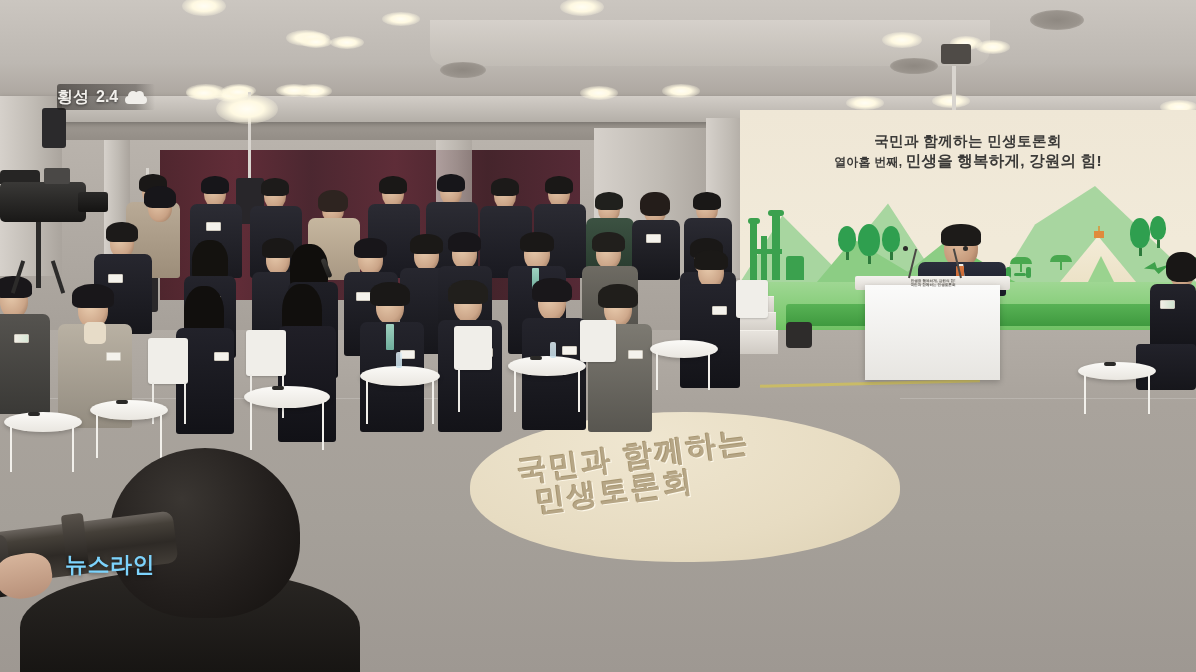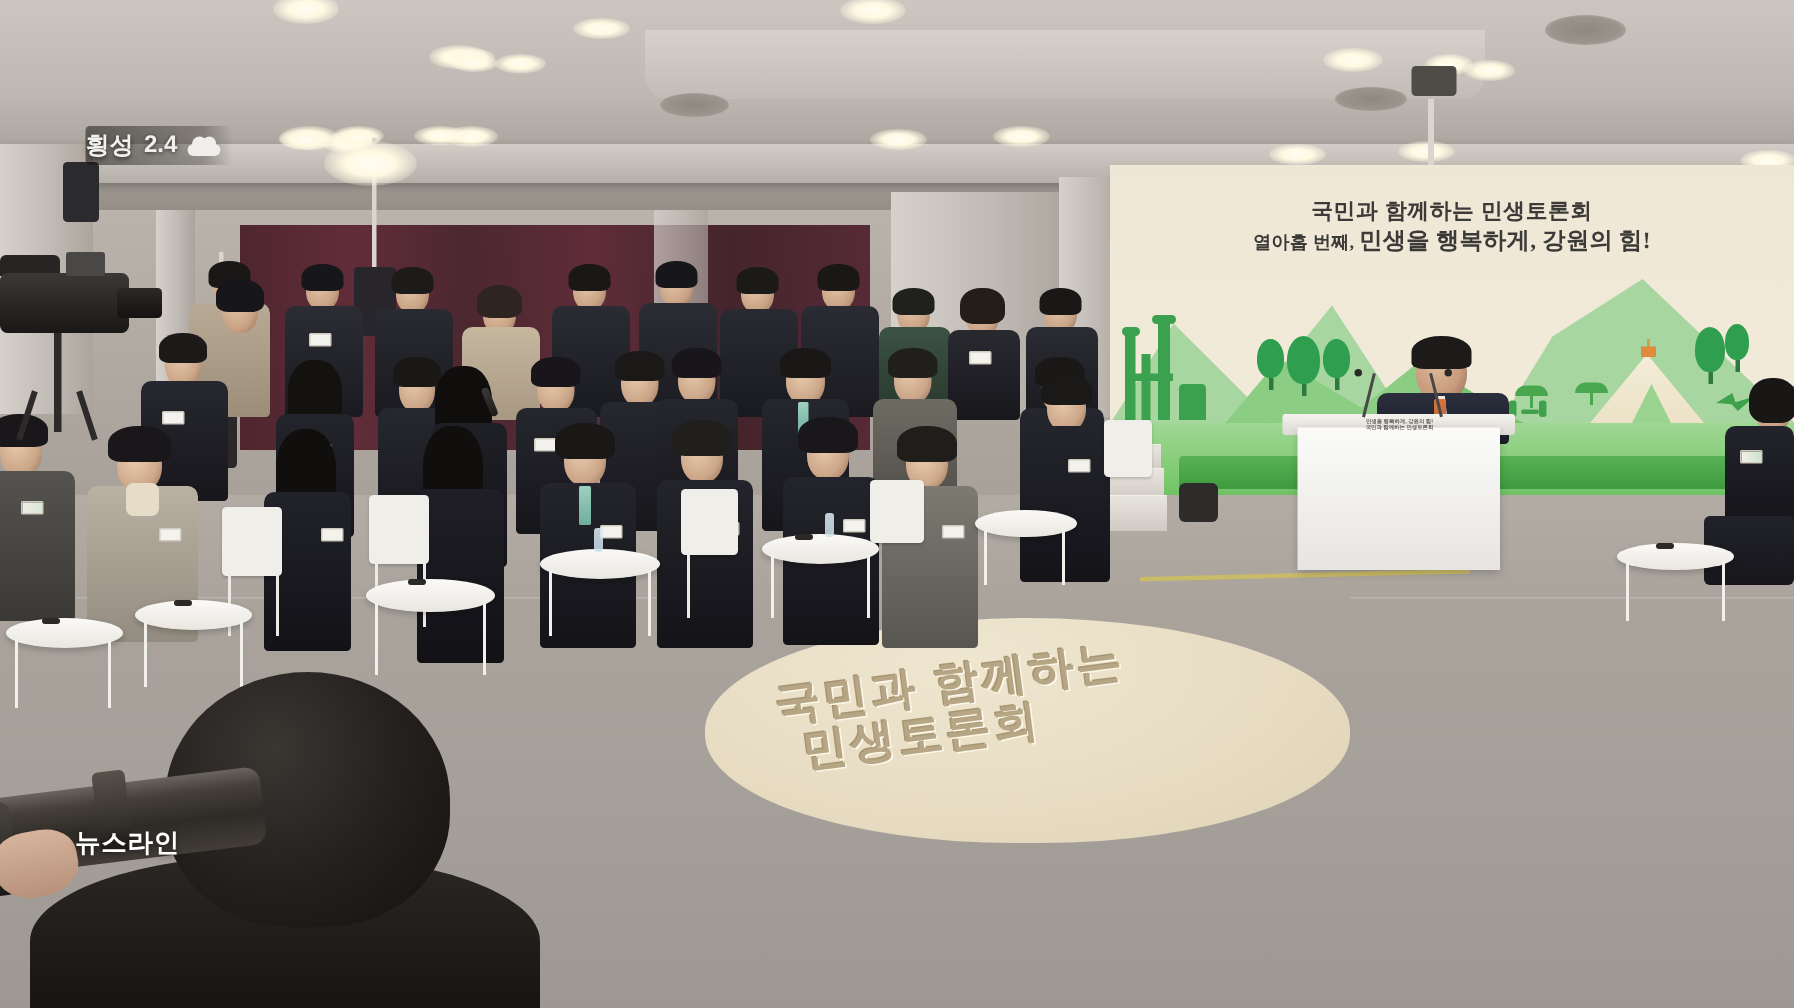--- a/index.html
+++ b/index.html
@@ -54,21 +54,21 @@
   .mural {
     position:absolute; left:740px; top:110px; width:456px; height:250px;
     background:linear-gradient(#efe7d6 0%, #f1ead9 52%, #f1ead9 100%);
     overflow:hidden;
   }
   .mural-text {
     position:absolute; left:0; top:22px; width:456px; text-align:center;
     color:#3b3a38; line-height:1.32; z-index:6;
   }
   .mural-text .l1 { font-size:14.5px; font-weight:700; letter-spacing:.4px; }
-  .mural-text .l2 { font-size:12px; font-weight:700; letter-spacing:.2px;font-family:Liberation Serif, serif; }
+  .mural-text .l2 { font-size:12px; font-weight:700; letter-spacing:.2px; }
   .mural-text .l2 b { font-size:15.5px; }
 
   .mountain { position:absolute; bottom:46px; }
   .m-far  { background:#a8d6a0; }
   .m-mid  { background:#8ccd84; }
   .m-near { background:#74c56d; }
   .mground {
     position:absolute; left:0; bottom:0; width:456px; height:78px;
     background:linear-gradient(#9fd793 0%, #7cc96f 48%, #4faa49 100%);
   }
@@ -267,22 +267,22 @@
   .cloud-icon .c3 { left:10px; bottom:4px; width:9px; height:9px; }
 
   .g1wrap {
     position:absolute; left:50px; top:552px; width:120px; text-align:left;
   }
   .g1 {
     color:#fff; font-size:62px; font-weight:700; line-height:.92;
     letter-spacing:-1px; text-shadow:0 2px 8px rgba(0,0,0,.45);
   }
   .g1sub {
-    color:#ffffff; font-size:17px; font-weight:700; margin-top:-2px;
-    letter-spacing:.5px; text-shadow:0 1px 4px rgba(0,0,0,.55);
+    color:#7dd3fc; font-size:22px; font-weight:700; margin-top:-2px;
+    letter-spacing:.5px; text-shadow:0 1px 4px rgba(0,0,0,.55);text-align:center;
   }
 
   .headline {
     position:absolute; left:141px; top:516px; width:999px; height:97px;
     background:#fdfdfd;
     box-shadow:0 3px 10px rgba(0,0,0,.35);
     display:flex; align-items:center; justify-content:center;
   }
   .headline span {
     color:#1c2a63; font-size:46px; font-weight:700; letter-spacing:-.5px;

